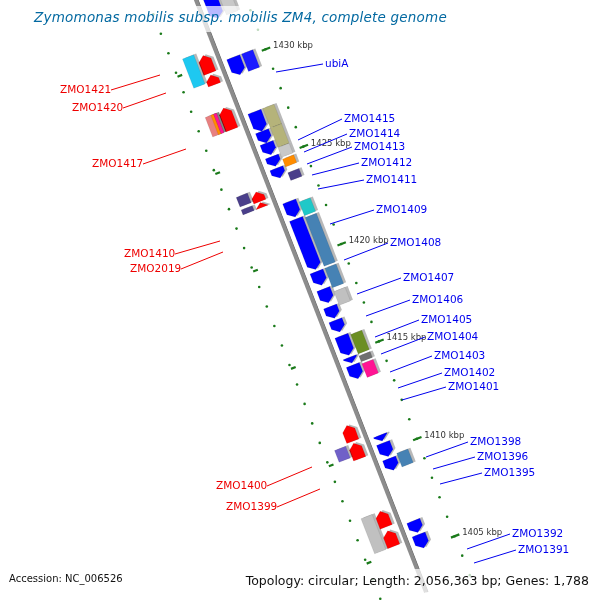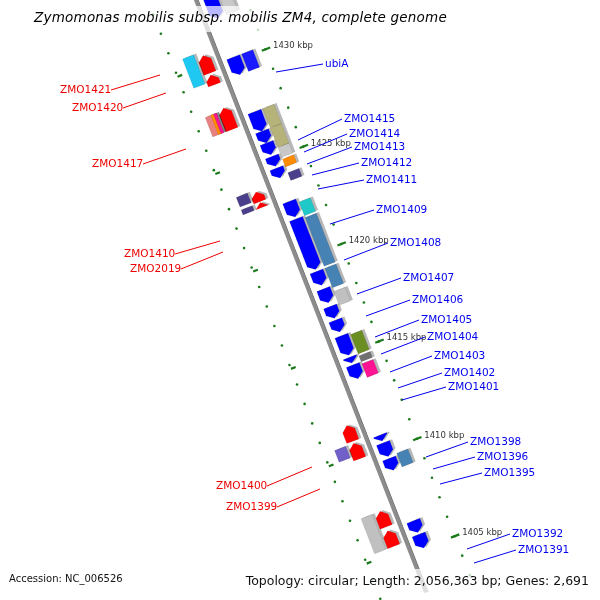--- a/index.html
+++ b/index.html
@@ -2,21 +2,21 @@
 <html><head>
 <meta charset="utf-8">
 <style>
   html, body { margin:0; padding:0; background:#ffffff; }
   body { width:600px; height:600px; overflow:hidden; position:relative;
          font-family:"DejaVu Sans", sans-serif; }
   #map { position:absolute; left:0; top:0; width:600px; height:600px; }
   .title-band { position:absolute; left:0; top:6px; width:600px; height:26px;
                 background:rgba(255,255,255,0.72); }
   .title { position:absolute; left:0; top:9px; width:481px; text-align:center;
-           font-style:italic; font-size:13.5px; color:#000000; letter-spacing:0.2px; }
+           font-style:italic; font-size:13.5px; color:#0369a1; letter-spacing:0.2px; }
   .footer-band { position:absolute; left:0; top:569px; width:600px; height:24px;
                  background:rgba(255,255,255,0.72); }
   .footer-left { position:absolute; left:9px; top:573px; font-size:10px; color:#111; }
   .footer-right { position:absolute; right:11px; top:573px; font-size:12.5px; color:#111; }
   .lbl { font-family:"DejaVu Sans", sans-serif; font-size:10.5px; }
   .tick-lbl { font-family:"DejaVu Sans", sans-serif; font-size:8.5px; fill:#333; }
 </style>
 </head>
 <body>
 
@@ -278,13 +278,13 @@
       <text x="216" y="489" class="lbl" fill="#ee0000">ZMO1400</text>
       <line x1="277" y1="507" x2="320" y2="489" stroke="#ee0000" stroke-width="1"></line>
       <text x="226" y="510" class="lbl" fill="#ee0000">ZMO1399</text>
     </g>
 </svg>
 
 <div class="title-band"></div>
 <div class="title">Zymomonas mobilis subsp. mobilis ZM4, complete genome</div>
 <div class="footer-band"></div>
 <div class="footer-left">Accession: NC_006526</div>
-<div class="footer-right">Topology: circular; Length: 2,056,363 bp; Genes: 2,691</div>
+<div class="footer-right">Topology: circular; Length: 2,056,363 bp; Genes: 1,788</div>
 
 </body></html>

